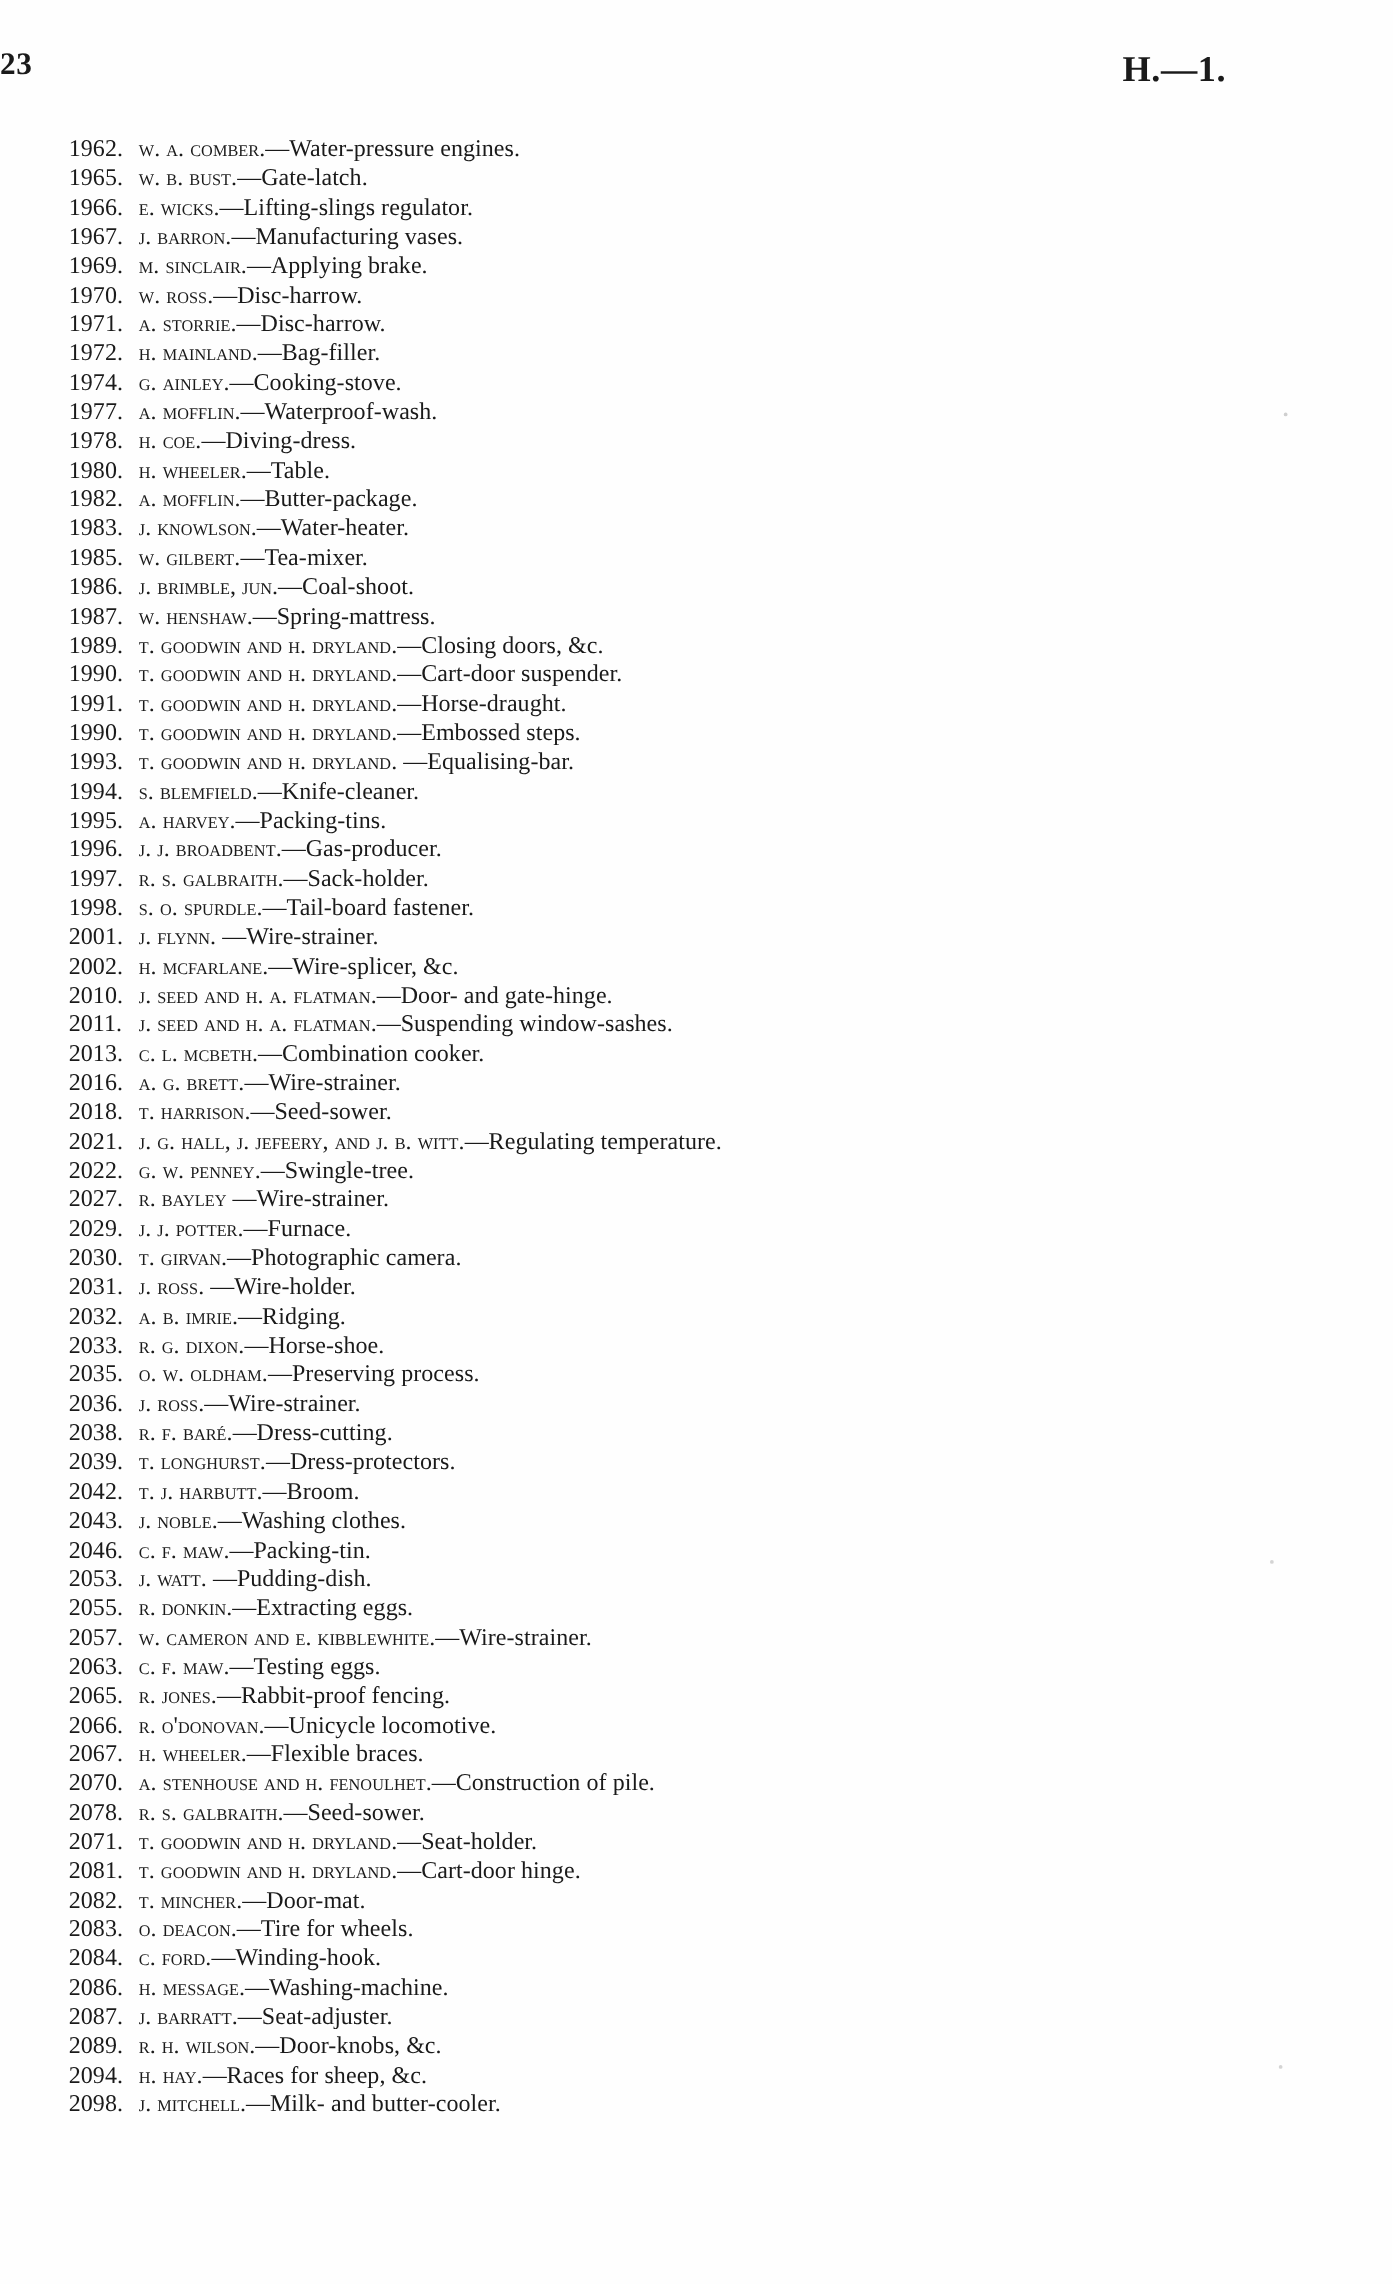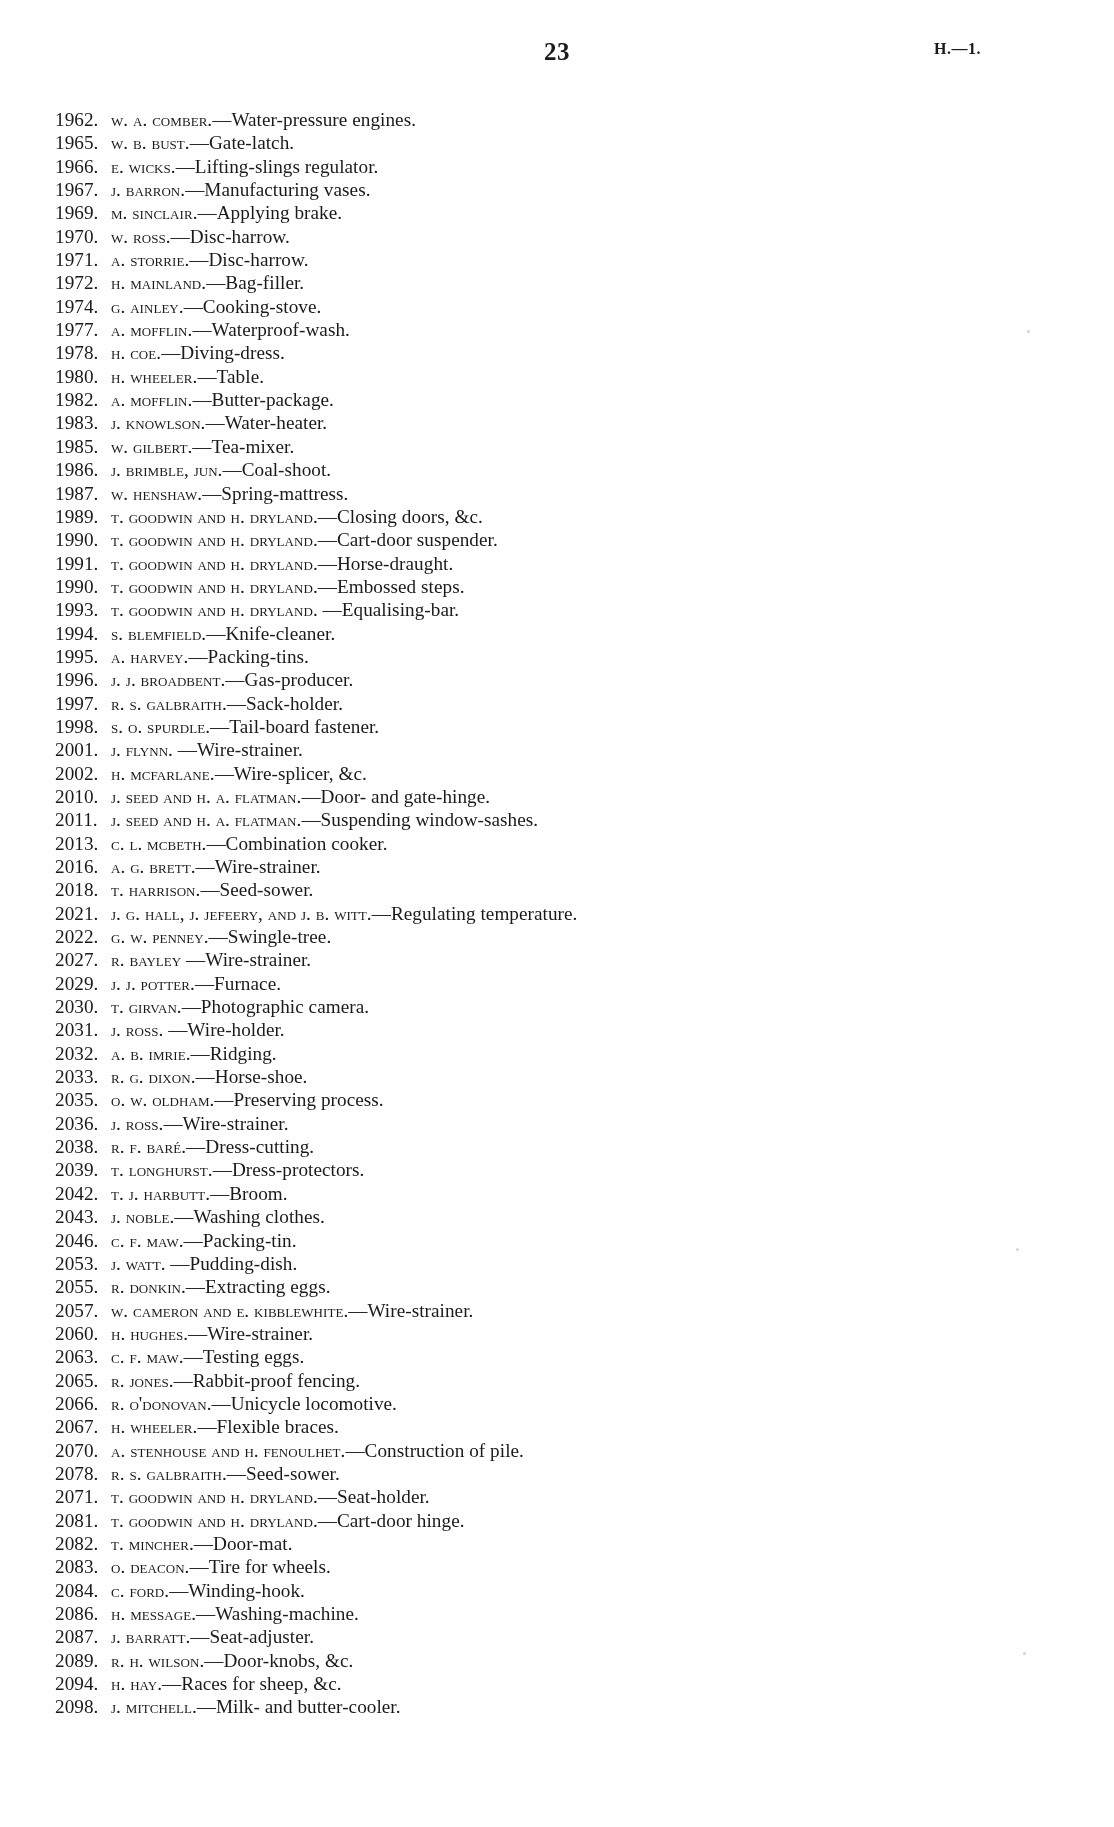--- a/index.html
+++ b/index.html
@@ -21,30 +21,30 @@
     top: 38px;
     left: 0;
     width: 1114px;
     height: 40px;
   }
   .page-number {
     position: absolute;
     left: 0;
     top: 0;
     width: 1114px;
-    text-align: center;
+    text-align: left;
     font-size: 25px;
     font-weight: bold;
     letter-spacing: 0.5px;
   }
   .doc-ref {
     position: absolute;
     right: 133px;
     top: 2px;
-    font-size: 16px;
+    font-size: 29px;
     font-weight: bold;
     letter-spacing: 0.5px;
   }
   .entries {
     position: absolute;
     top: 108px;
     left: 55px;
     width: 1010px;
   }
   .entry {
@@ -150,21 +150,20 @@
       <div class="entry"><span class="num">2035.</span><span class="nm">O. W. Oldham.</span><span class="sep">—</span><span class="title">Preserving process.</span></div>
       <div class="entry"><span class="num">2036.</span><span class="nm">J. Ross.</span><span class="sep">—</span><span class="title">Wire-strainer.</span></div>
       <div class="entry"><span class="num">2038.</span><span class="nm">R. F. Baré.</span><span class="sep">—</span><span class="title">Dress-cutting.</span></div>
       <div class="entry"><span class="num">2039.</span><span class="nm">T. Longhurst.</span><span class="sep">—</span><span class="title">Dress-protectors.</span></div>
       <div class="entry"><span class="num">2042.</span><span class="nm">T. J. Harbutt.</span><span class="sep">—</span><span class="title">Broom.</span></div>
       <div class="entry"><span class="num">2043.</span><span class="nm">J. Noble.</span><span class="sep">—</span><span class="title">Washing clothes.</span></div>
       <div class="entry"><span class="num">2046.</span><span class="nm">C. F. Maw.</span><span class="sep">—</span><span class="title">Packing-tin.</span></div>
       <div class="entry"><span class="num">2053.</span><span class="nm">J. Watt.</span><span class="sep"> —</span><span class="title">Pudding-dish.</span></div>
       <div class="entry"><span class="num">2055.</span><span class="nm">R. Donkin.</span><span class="sep">—</span><span class="title">Extracting eggs.</span></div>
       <div class="entry"><span class="num">2057.</span><span class="nm">W. Cameron and E. Kibblewhite.</span><span class="sep">—</span><span class="title">Wire-strainer.</span></div>
-      <div class="entry"><span class="num">2060.</span><span class="nm">H. Hughes.</span><span class="sep">—</span><span class="title">Wire-strainer.</span></div>
       <div class="entry"><span class="num">2063.</span><span class="nm">C. F. Maw.</span><span class="sep">—</span><span class="title">Testing eggs.</span></div>
       <div class="entry"><span class="num">2065.</span><span class="nm">R. Jones.</span><span class="sep">—</span><span class="title">Rabbit-proof fencing.</span></div>
       <div class="entry"><span class="num">2066.</span><span class="nm">R. O'Donovan.</span><span class="sep">—</span><span class="title">Unicycle locomotive.</span></div>
       <div class="entry"><span class="num">2067.</span><span class="nm">H. Wheeler.</span><span class="sep">—</span><span class="title">Flexible braces.</span></div>
       <div class="entry"><span class="num">2070.</span><span class="nm">A. Stenhouse and H. Fenoulhet.</span><span class="sep">—</span><span class="title">Construction of pile.</span></div>
       <div class="entry"><span class="num">2078.</span><span class="nm">R. S. Galbraith.</span><span class="sep">—</span><span class="title">Seed-sower.</span></div>
       <div class="entry"><span class="num">2071.</span><span class="nm">T. Goodwin and H. Dryland.</span><span class="sep">—</span><span class="title">Seat-holder.</span></div>
       <div class="entry"><span class="num">2081.</span><span class="nm">T. Goodwin and H. Dryland.</span><span class="sep">—</span><span class="title">Cart-door hinge.</span></div>
       <div class="entry"><span class="num">2082.</span><span class="nm">T. Mincher.</span><span class="sep">—</span><span class="title">Door-mat.</span></div>
       <div class="entry"><span class="num">2083.</span><span class="nm">O. Deacon.</span><span class="sep">—</span><span class="title">Tire for wheels.</span></div>

